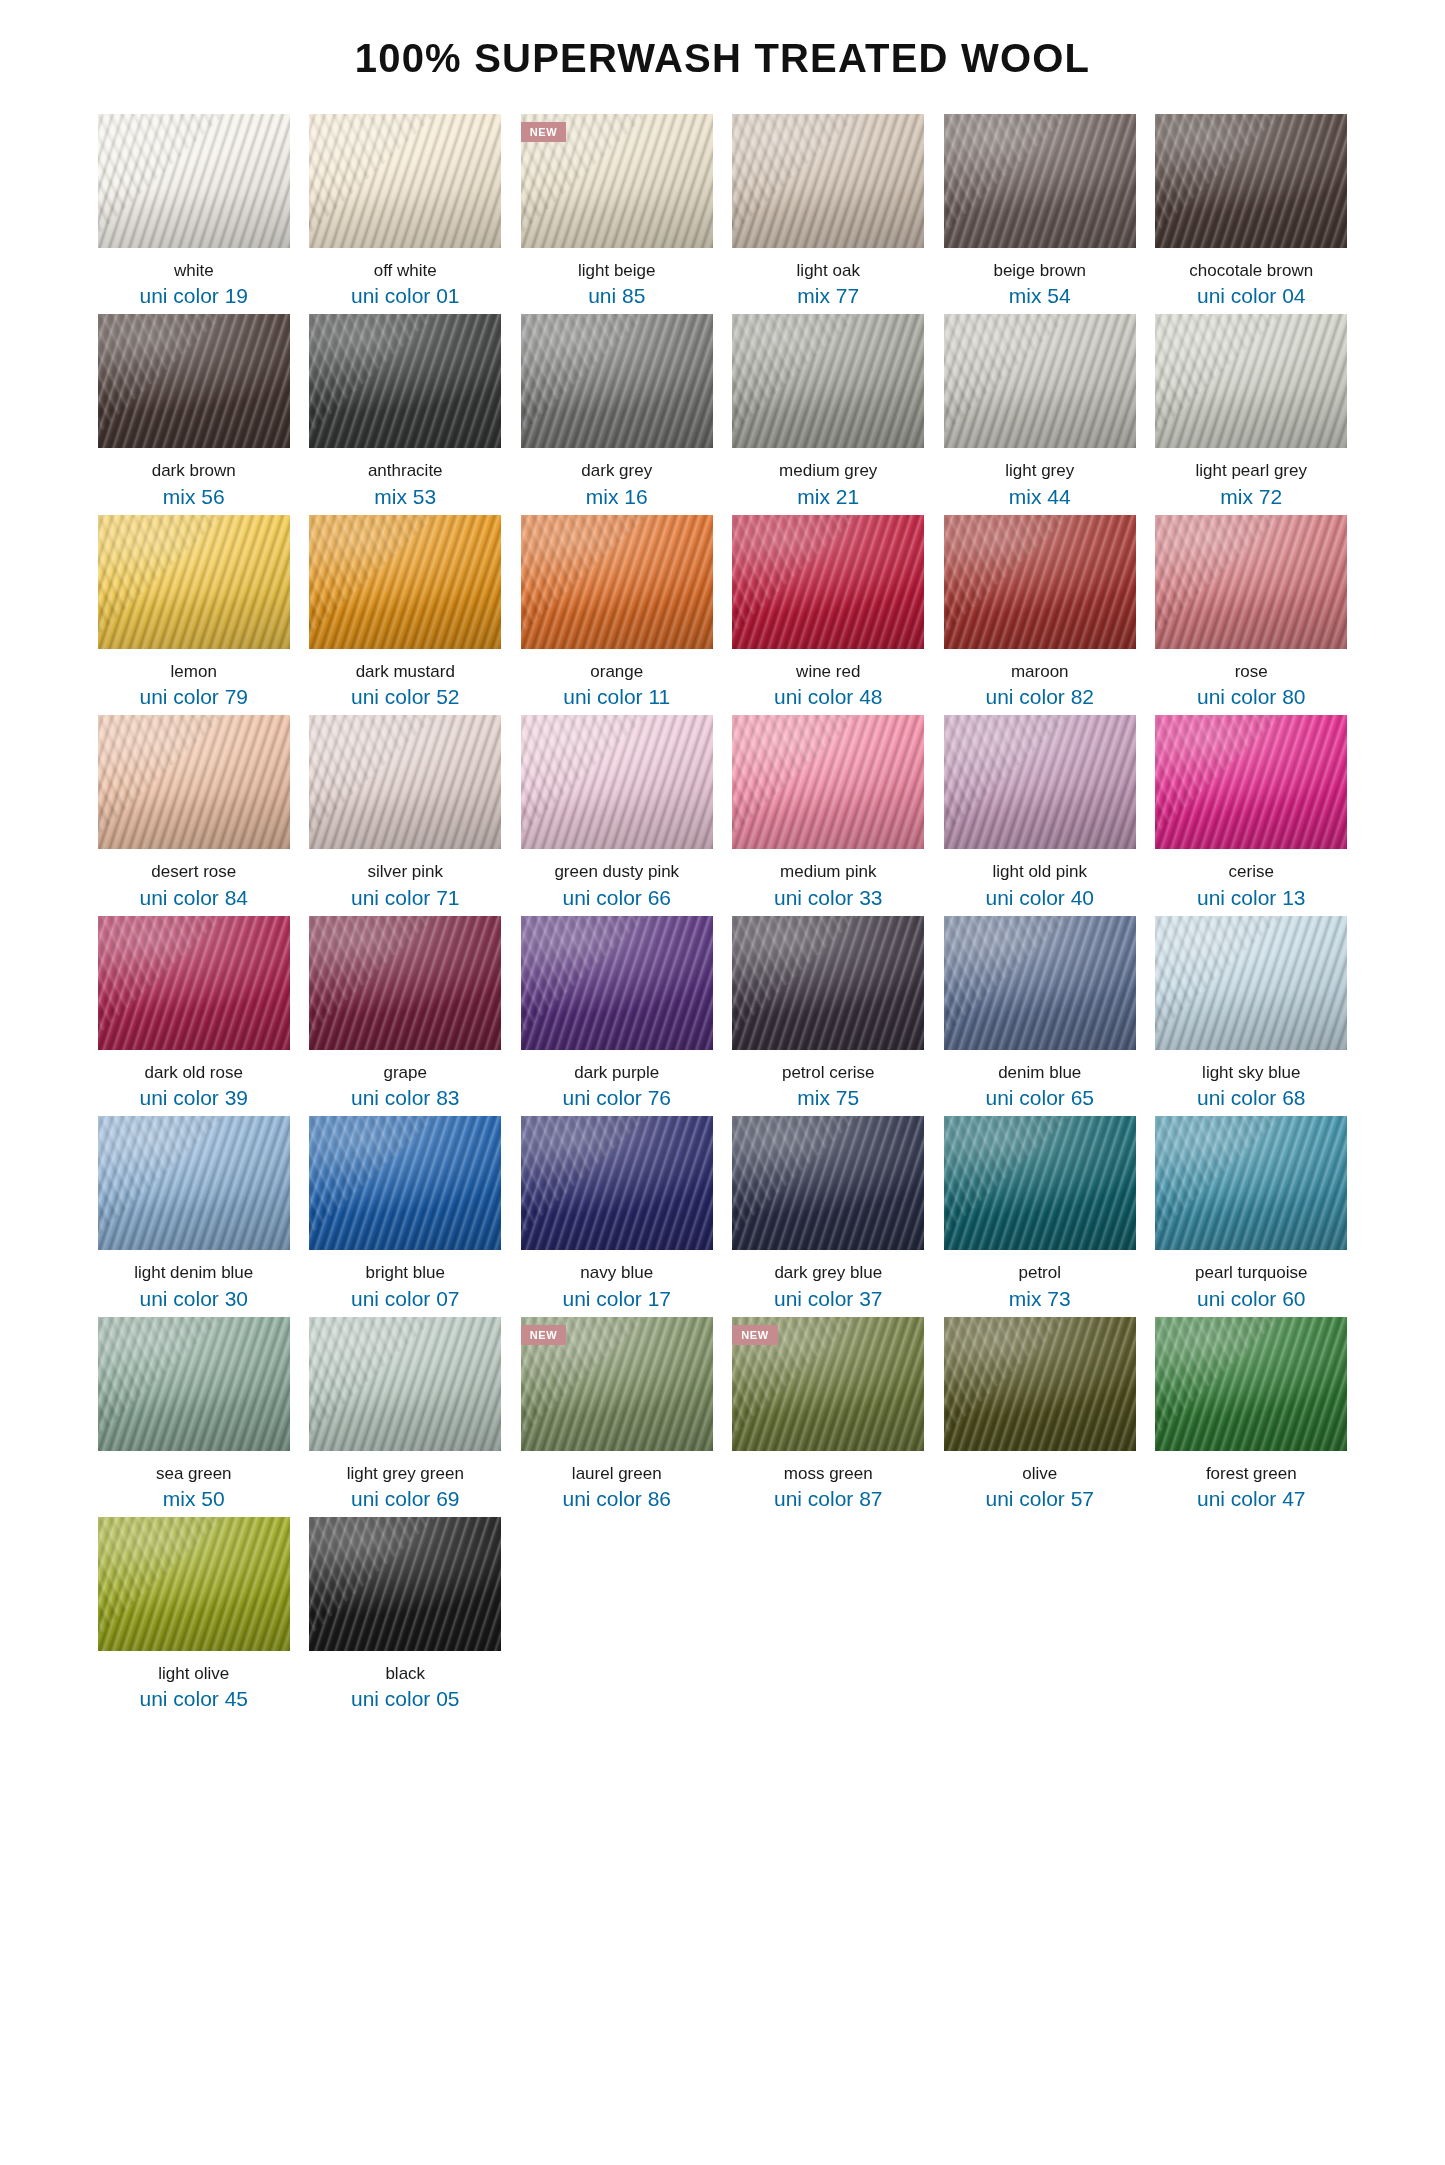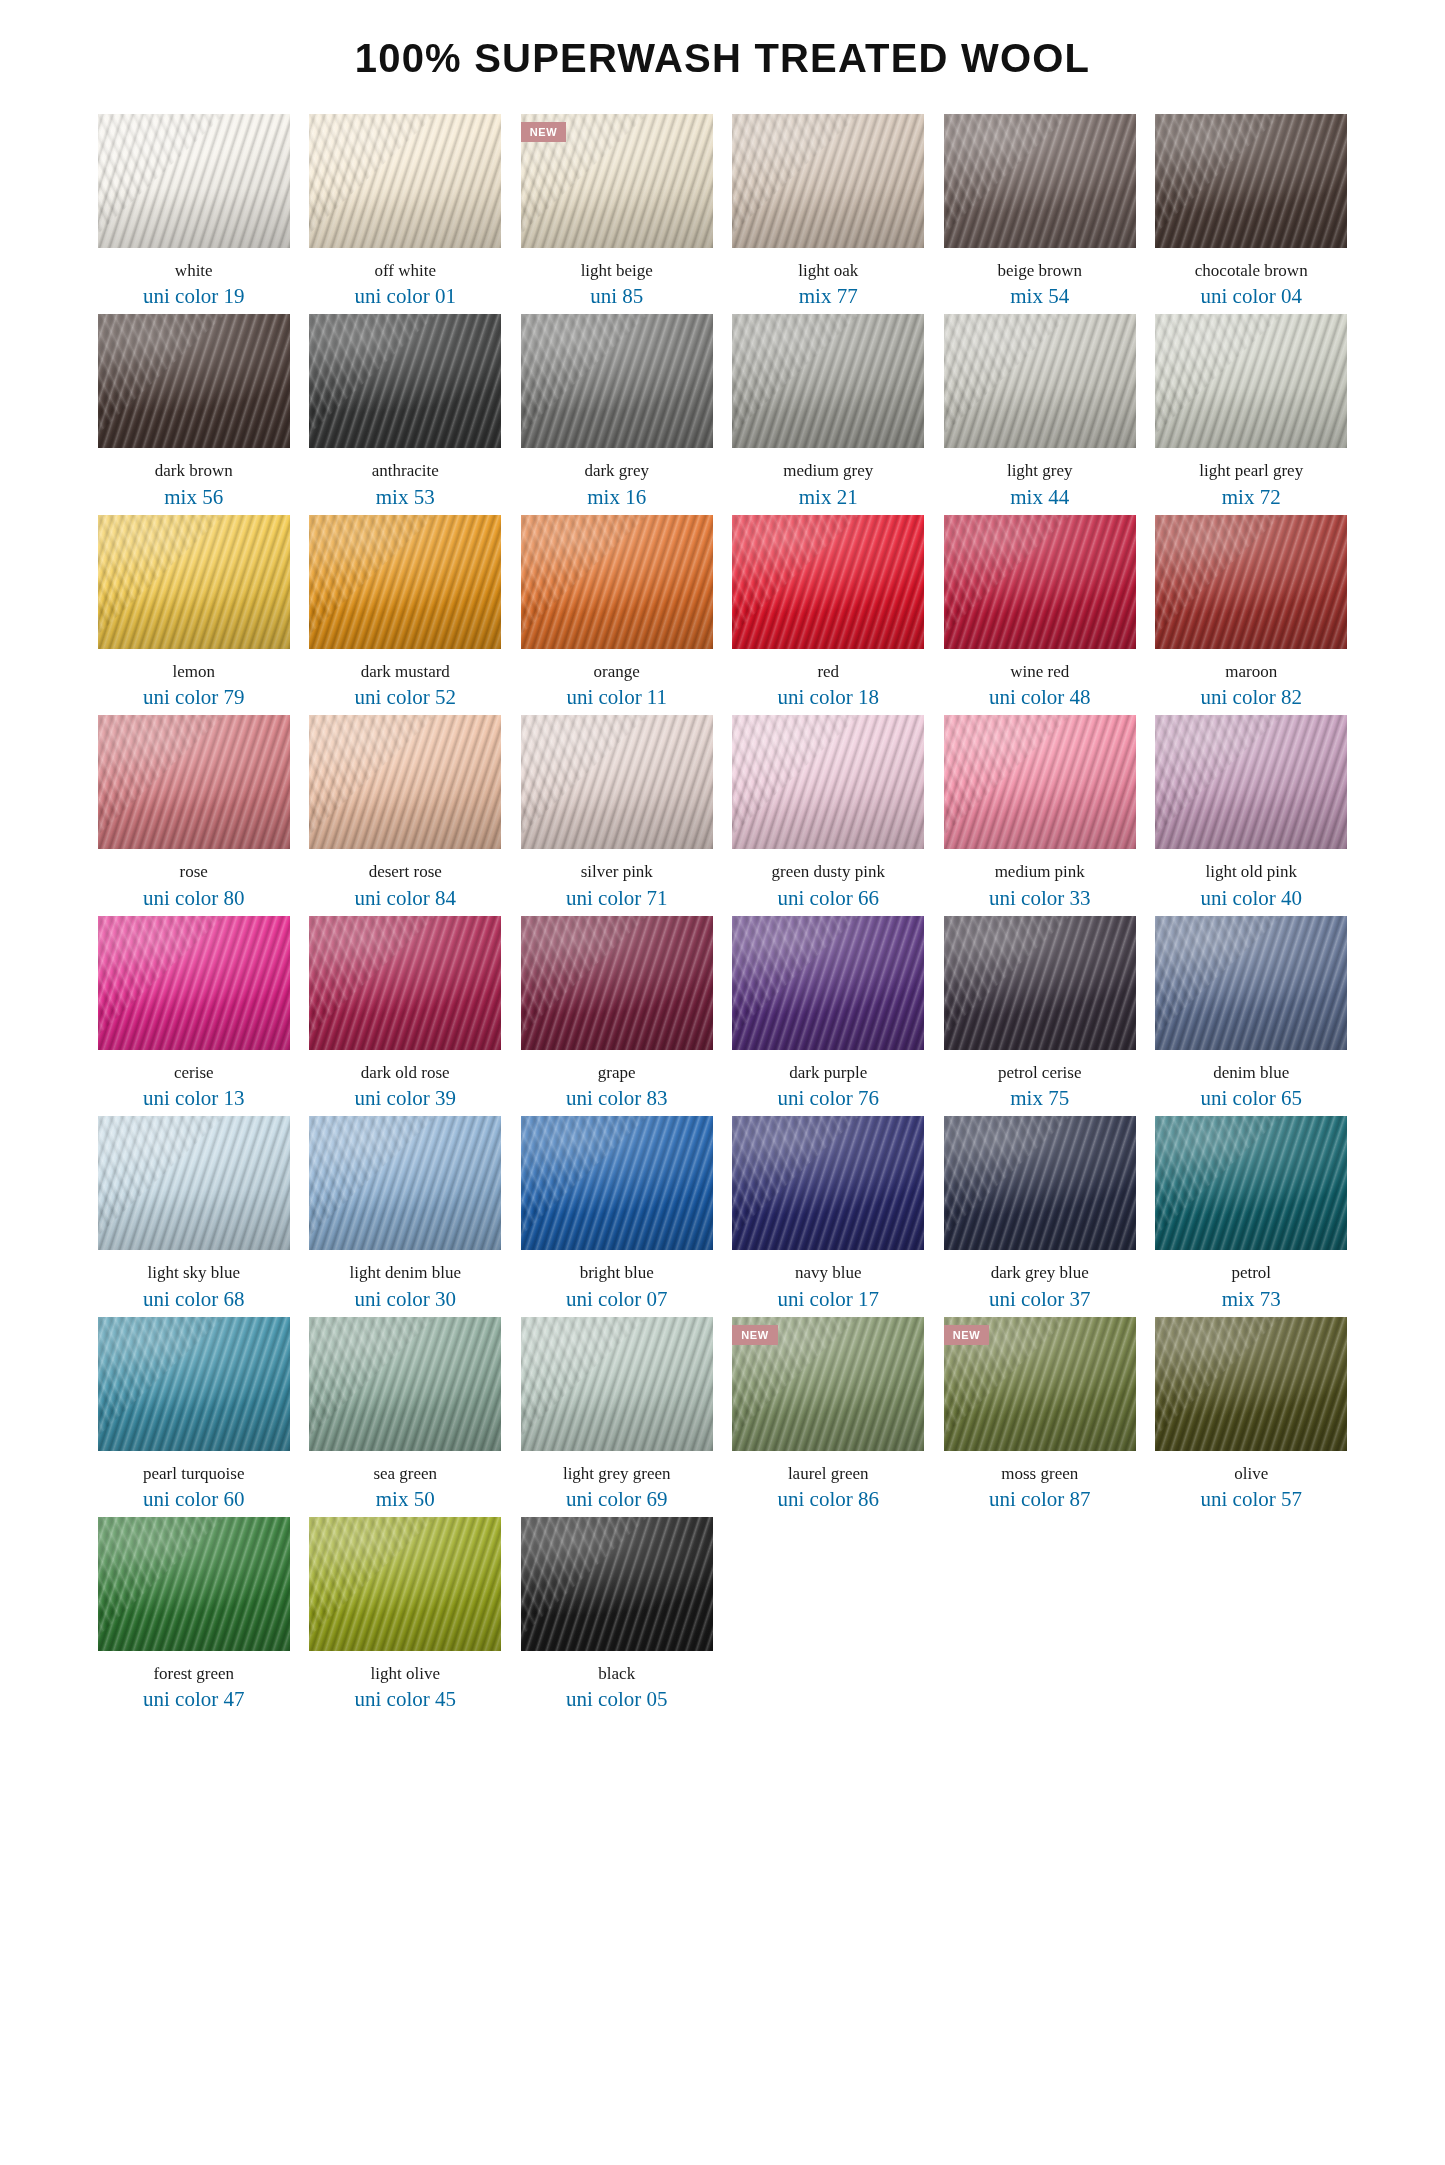--- a/index.html
+++ b/index.html
@@ -124,21 +124,20 @@
     padding: 5px 9px 4px 9px;
     line-height: 1;
     z-index: 5;
     font-family: "Liberation Sans", sans-serif;
   }
 
   .labels {
     text-align: center;
     padding-top: 11px;
     line-height: 1.38;
-    font-family: Liberation Serif, serif;
   }
   .label-name {
     font-size: 17px;
     color: #1a1a1a;
     font-weight: 400;
     display: block;
     white-space: nowrap;
   }
   .label-code {
     font-size: 21px;
@@ -347,33 +346,20 @@
           <div class="sheen"></div>
           <div class="shade"></div>
         </div>
         <div class="labels">
           <span class="label-name">orange</span>
           <span class="label-code">uni color 11</span>
         </div>
       </div>
       <div class="swatch-cell">
         <div class="swatch">
-          <div class="base" style="background: rgb(232, 20, 42);"></div>
-          <div class="strands"></div>
-          <div class="strands2"></div>
-          <div class="sheen"></div>
-          <div class="shade"></div>
-        </div>
-        <div class="labels">
-          <span class="label-name">red</span>
-          <span class="label-code">uni color 18</span>
-        </div>
-      </div>
-      <div class="swatch-cell">
-        <div class="swatch">
           <div class="base" style="background: rgb(194, 27, 60);"></div>
           <div class="strands"></div>
           <div class="strands2"></div>
           <div class="sheen"></div>
           <div class="shade"></div>
         </div>
         <div class="labels">
           <span class="label-name">wine red</span>
           <span class="label-code">uni color 48</span>
         </div>

